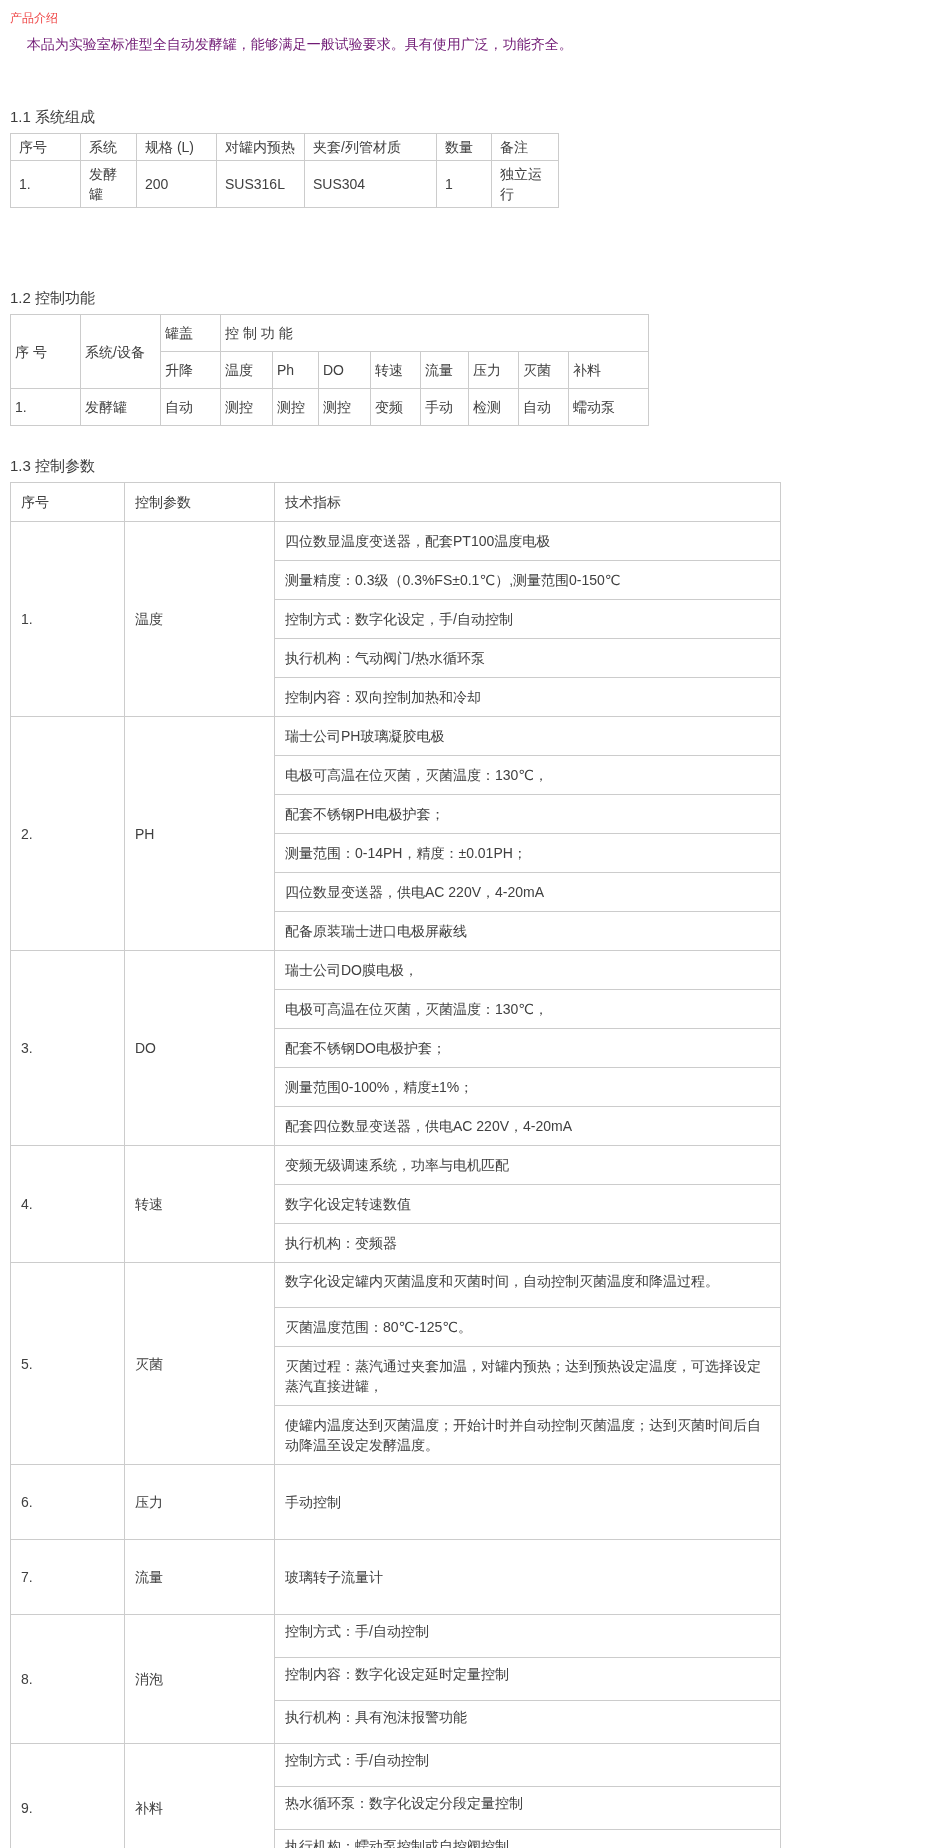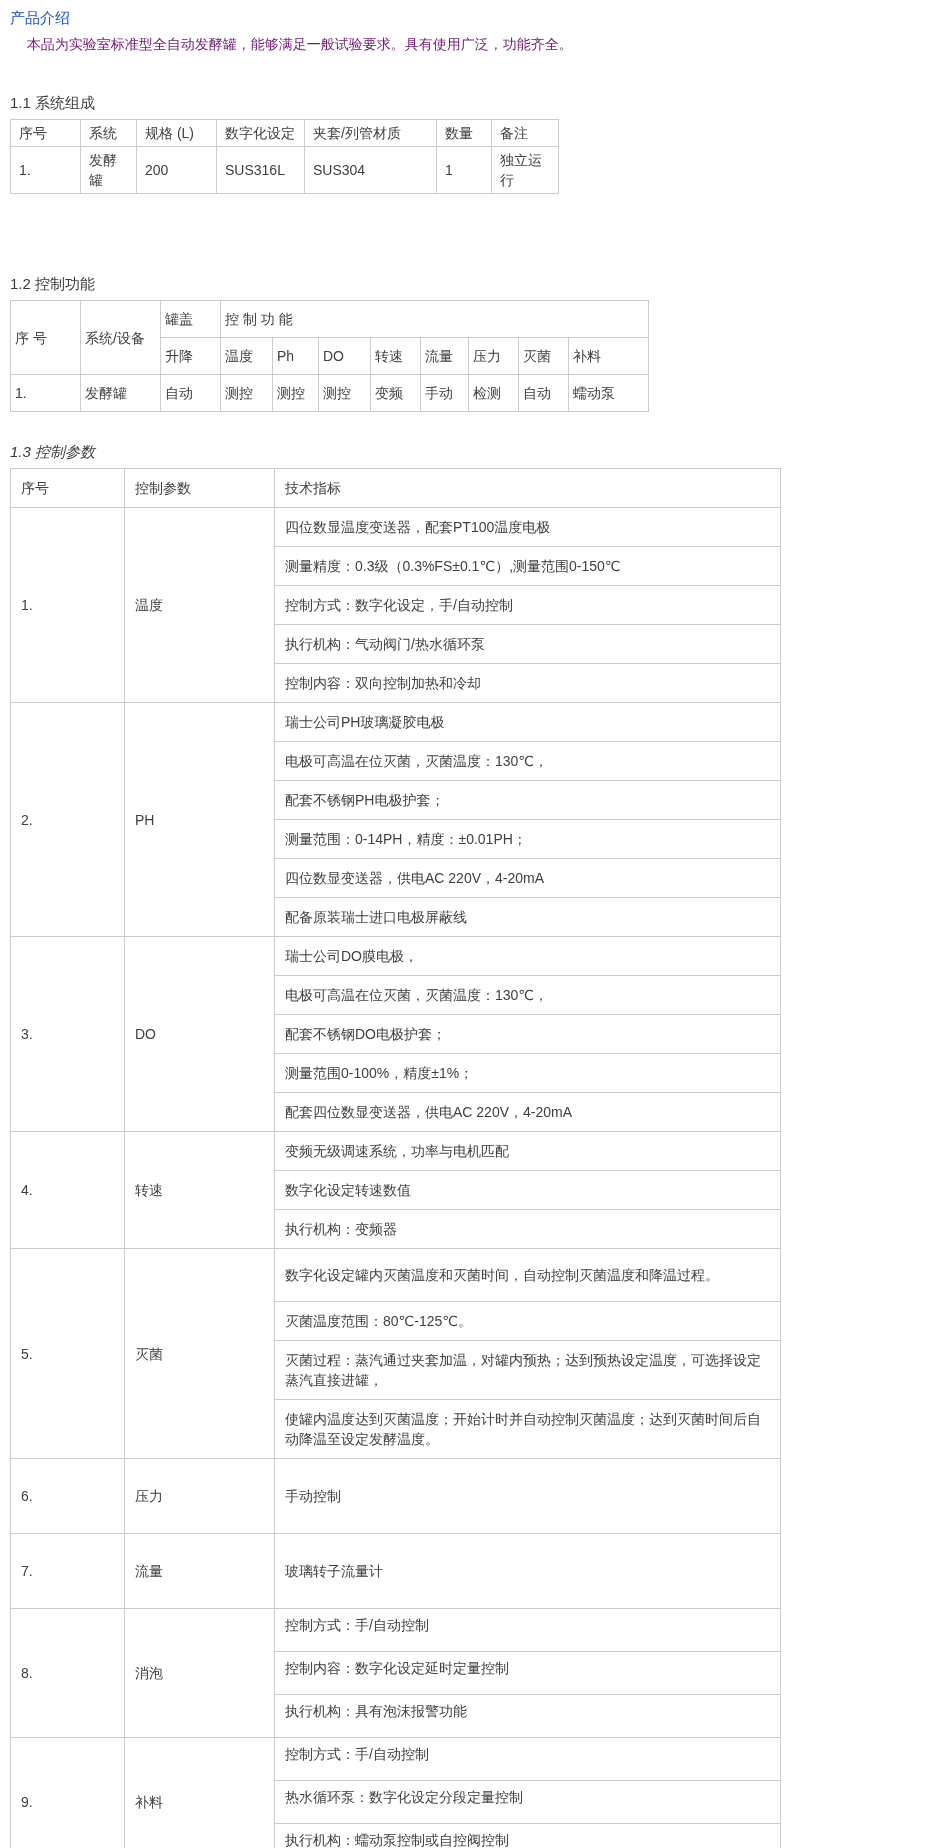--- a/index.html
+++ b/index.html
@@ -6,55 +6,55 @@
   body {
     width: 926px;
     min-height: 1848px;
     position: relative;
     font-family: "Liberation Sans", "DejaVu Sans", sans-serif;
     color: #404040;
   }
   .content { padding: 8px 10px 0 10px; }
 
   .doc-title {
-    font-size: 15px; line-height: 20px; font-weight: normal;
-    color: #1d4ed8; margin: 0;
+    font-size: 12px; line-height: 20px; font-weight: normal;
+    color: #ef4444; margin: 0;
   }
   .intro {
     font-size: 14px; line-height: 20px; margin: 6px 0 0 0;
     text-indent: 1.2em; color: #701a75;
   }
   .sec-heading {
     font-size: 15px; line-height: 20px; font-weight: normal;
     color: #3c3c3c; margin: 0 0 6px 0;
   }
-  .sec-heading.h1 { margin-top: 39px; }
+  .sec-heading.h1 { margin-top: 53px; }
   .sec-heading.h2 { margin-top: 80px; }
-  .sec-heading.h3 { margin-top: 30px; font-style: italic; }
+  .sec-heading.h3 { margin-top: 30px; }
 
   table {
     border-collapse: collapse; table-layout: fixed;
     font-size: 14px; color: #404040;
   }
   th, td {
     border: 1px solid #cccccc; font-weight: normal; text-align: left;
     vertical-align: middle; line-height: 20px; word-break: break-all;
     overflow: hidden;
   }
 
   .t1 { width: 548px; }
   .t1 th, .t1 td { padding: 3px 8px; }
 
   .t2 { width: 638px; }
   .t2 th, .t2 td { padding: 8px 4px; }
 
   .t3 { width: 770px; }
   .t3 th, .t3 td { padding: 9px 10px; }
   .t3 .c-no, .t3 .c-param { vertical-align: middle; }
-  .t3 tbody.g5 tr:first-child .c-spec { padding-top: 16px; padding-bottom: 16px; }
+  .t3 tbody.g5 tr:first-child .c-spec { padding-top: 8px; padding-bottom: 16px; }
   .t3 tbody.g6 td, .t3 tbody.g7 td { padding-top: 27px; padding-bottom: 27px; }
   .t3 tbody.g8 .c-spec, .t3 tbody.g9 .c-spec { padding-top: 6px; padding-bottom: 16px; }
 
   .footer-bar {
     position: absolute; bottom: 0; left: 8px; right: 8px;
     height: 16px;
   }
 </style>
 </head>
 <body>
@@ -73,21 +73,21 @@
       <col style="width:88px">
         <col style="width:132px">
         <col style="width:55px">
         <col style="width:67px">
     </colgroup>
     <thead>
       <tr id="t1-head">
           <th>序号</th>
           <th>系统</th>
           <th>规格 (L)</th>
-          <th>数字化设定</th>
+          <th>对罐内预热</th>
           <th>夹套/列管材质</th>
           <th>数量</th>
           <th>备注</th>
         </tr>
     </thead>
     <tbody id="t1-body">
         <tr>
           <td>1.</td>
           <td>发酵罐</td>
           <td>200</td>

